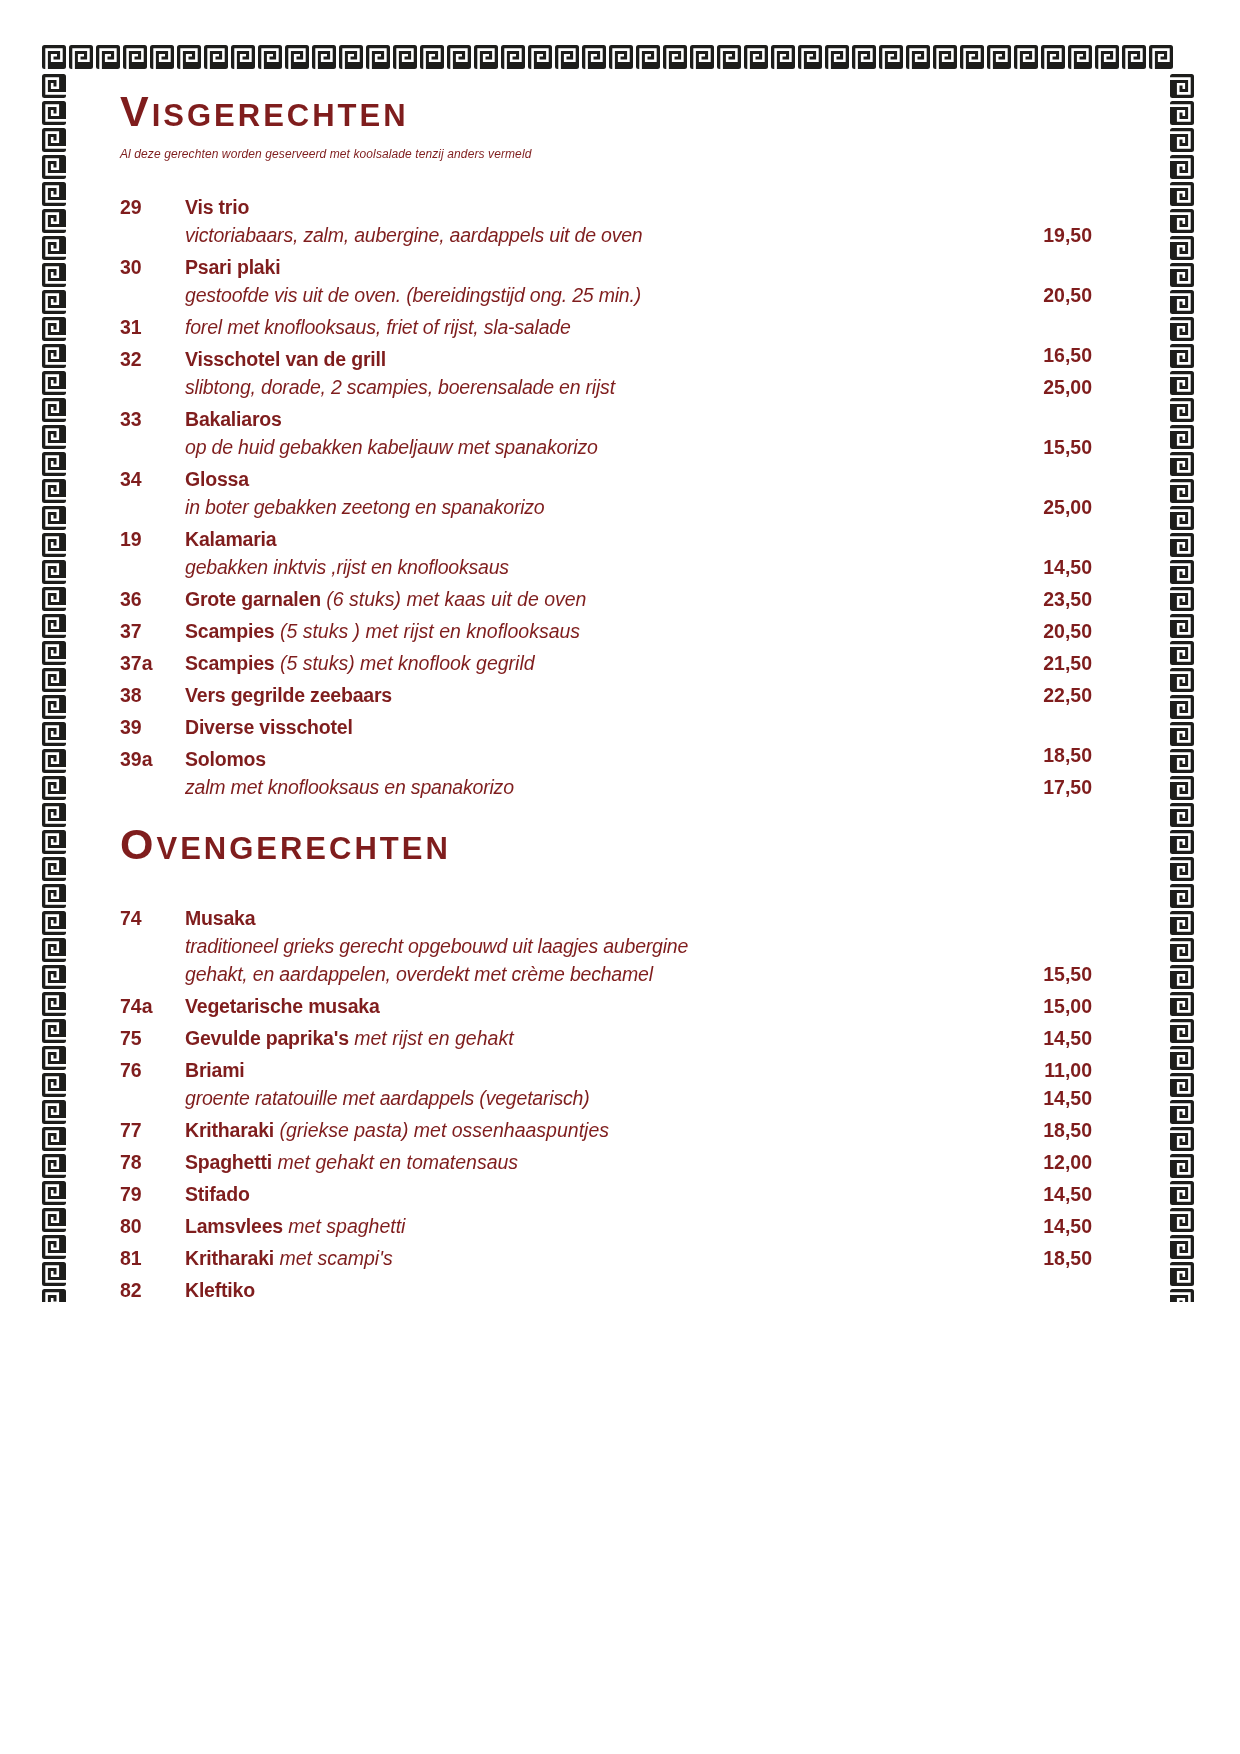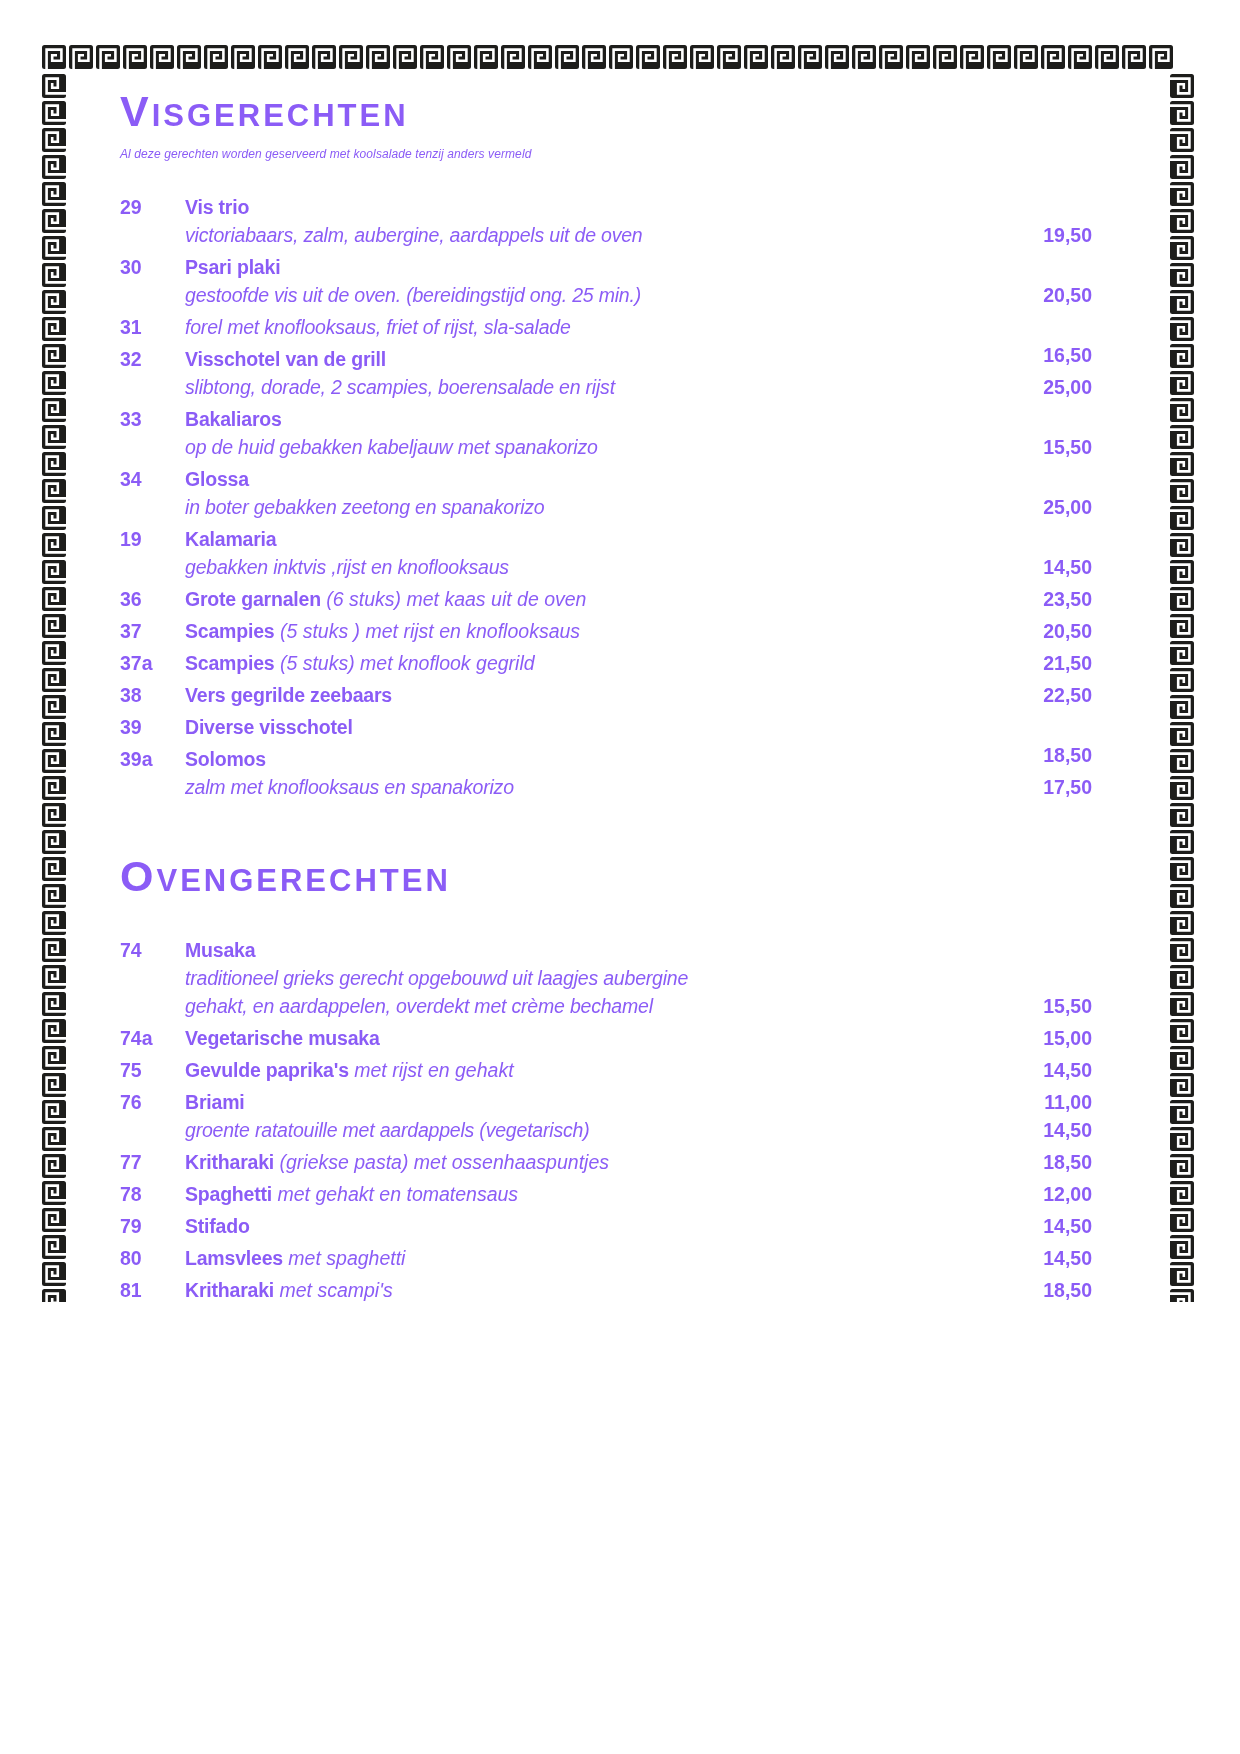--- a/index.html
+++ b/index.html
@@ -1,21 +1,21 @@
 <!DOCTYPE html>
 <html><head>
 <meta charset="utf-8">
 <style>
   html, body { margin: 0; padding: 0; background: #ffffff; }
   .page {
     position: relative;
     width: 1240px;
     height: 1302px;
     background: #ffffff;
-    color: #8b5cf6;
+    color: #7f1d1d;
     font-family: "Liberation Sans", sans-serif;
     overflow: hidden;
   }
 
   
   .border-strip {
     position: absolute;
     display: flex;
     gap: 3px;
     overflow: hidden;
@@ -29,21 +29,21 @@
   .strip-bottom .tile svg { transform: rotate(180deg); }
   .strip-left .tile svg   { transform: rotate(270deg); }
 
   
   .content {
     position: absolute;
     left: 120px;
     top: 88px;
     width: 972px;
   }
-  .section + .section { margin-top: 52px; }
+  .section + .section { margin-top: 20px; }
   .section-title {
     font-size: 31px;
     font-weight: bold;
     letter-spacing: 3px;
     text-transform: uppercase;
     line-height: 46px;
   }
   .section-title::first-letter { font-size: 43px; }
   .section-subtitle {
     font-style: italic;

